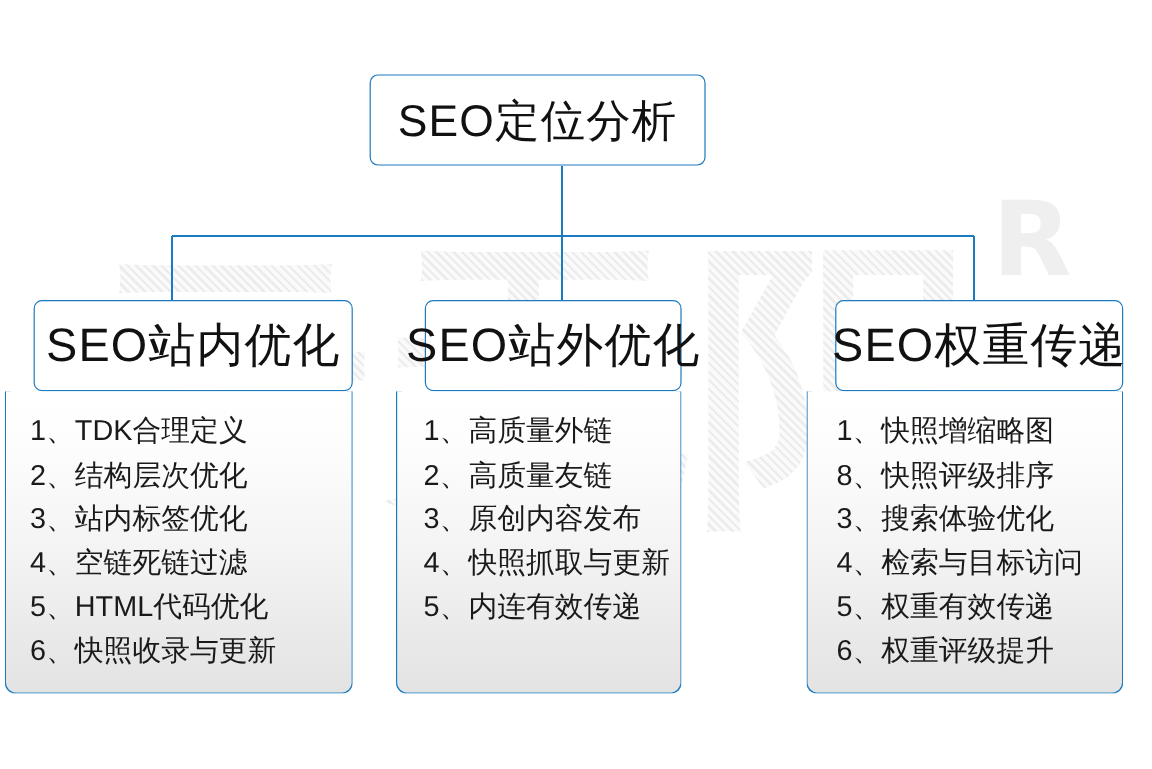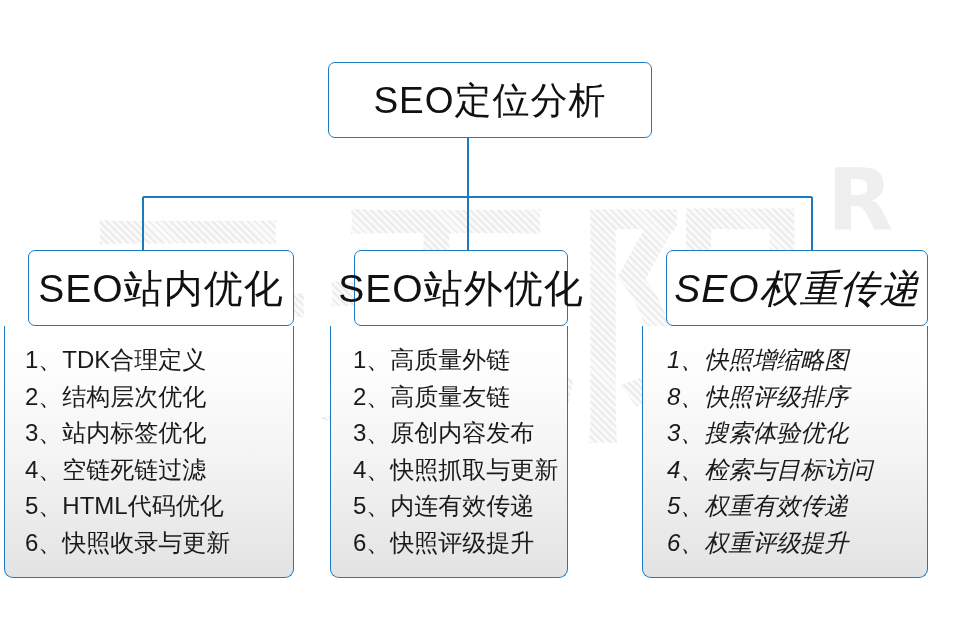--- a/index.html
+++ b/index.html
@@ -85,23 +85,23 @@
   }
   .node-title {
     font-size: 40px;
     color: #111111;
     letter-spacing: 1px;
     line-height: 1;
     white-space: nowrap;
   }
 
   #root-box {
-    left: 328px;
+    left: 308px;
     top: 62px;
-    width: 324px;
+    width: 280px;
     height: 76px;
   }
   #root-box .node-title { font-size: 37px; }
 
   .col {
     position: absolute;
     z-index: 2;
   }
   .col-head {
     position: relative;
@@ -136,21 +136,21 @@
   .item-list li {
     font-size: 24px;
     color: #1a1a1a;
     line-height: 36.5px;
     white-space: nowrap;
   }
 
   
   #col-0 { left: 4px;   top: 250px; width: 290px; }
   #col-1 { left: 330px; top: 250px; width: 238px; }
-  #col-2 { left: 642px; top: 250px; width: 286px; font-style: italic; }
+  #col-2 { left: 672px; top: 250px; width: 264px; }
 
   #col-0 .item-list { padding-left: 20px; }
   #col-1 .item-list { padding-left: 22px; }
   #col-2 .item-list { padding-left: 24px; }
 </style>
 </head>
 <body>
 
 <div id="stage">
 
@@ -193,21 +193,20 @@
     <div class="col-head">
       <span class="node-title">SEO站外优化</span>
     </div>
     <div class="col-body">
       <ul class="item-list">
         <li>1、高质量外链</li>
         <li>2、高质量友链</li>
         <li>3、原创内容发布</li>
         <li>4、快照抓取与更新</li>
         <li>5、内连有效传递</li>
-        <li>6、快照评级提升</li>
       </ul>
     </div>
   </div>
 
   <div class="col" id="col-2">
     <div class="col-head">
       <span class="node-title">SEO权重传递</span>
     </div>
     <div class="col-body">
       <ul class="item-list">

